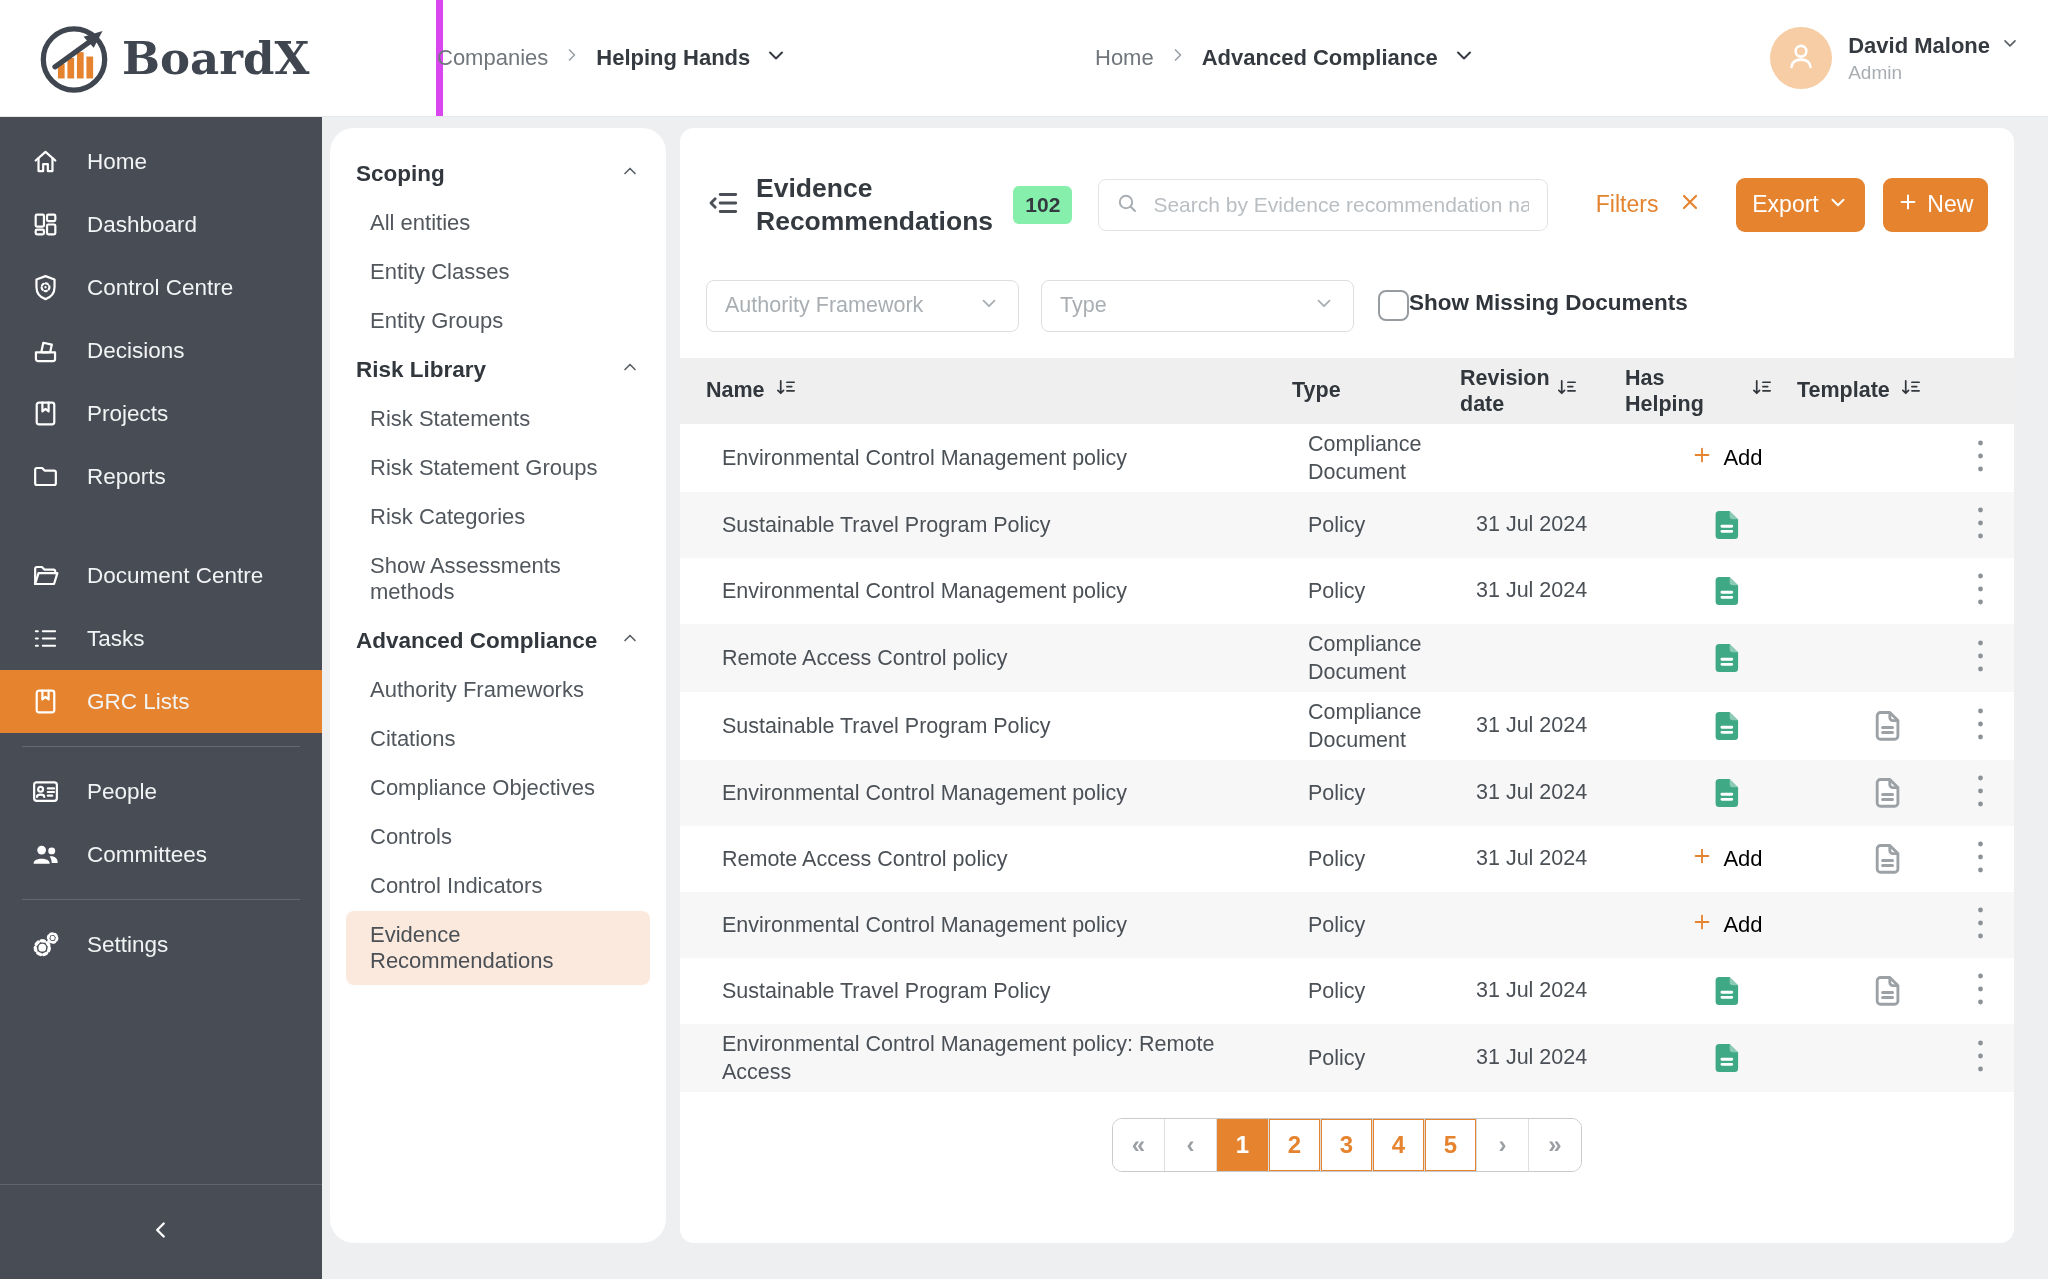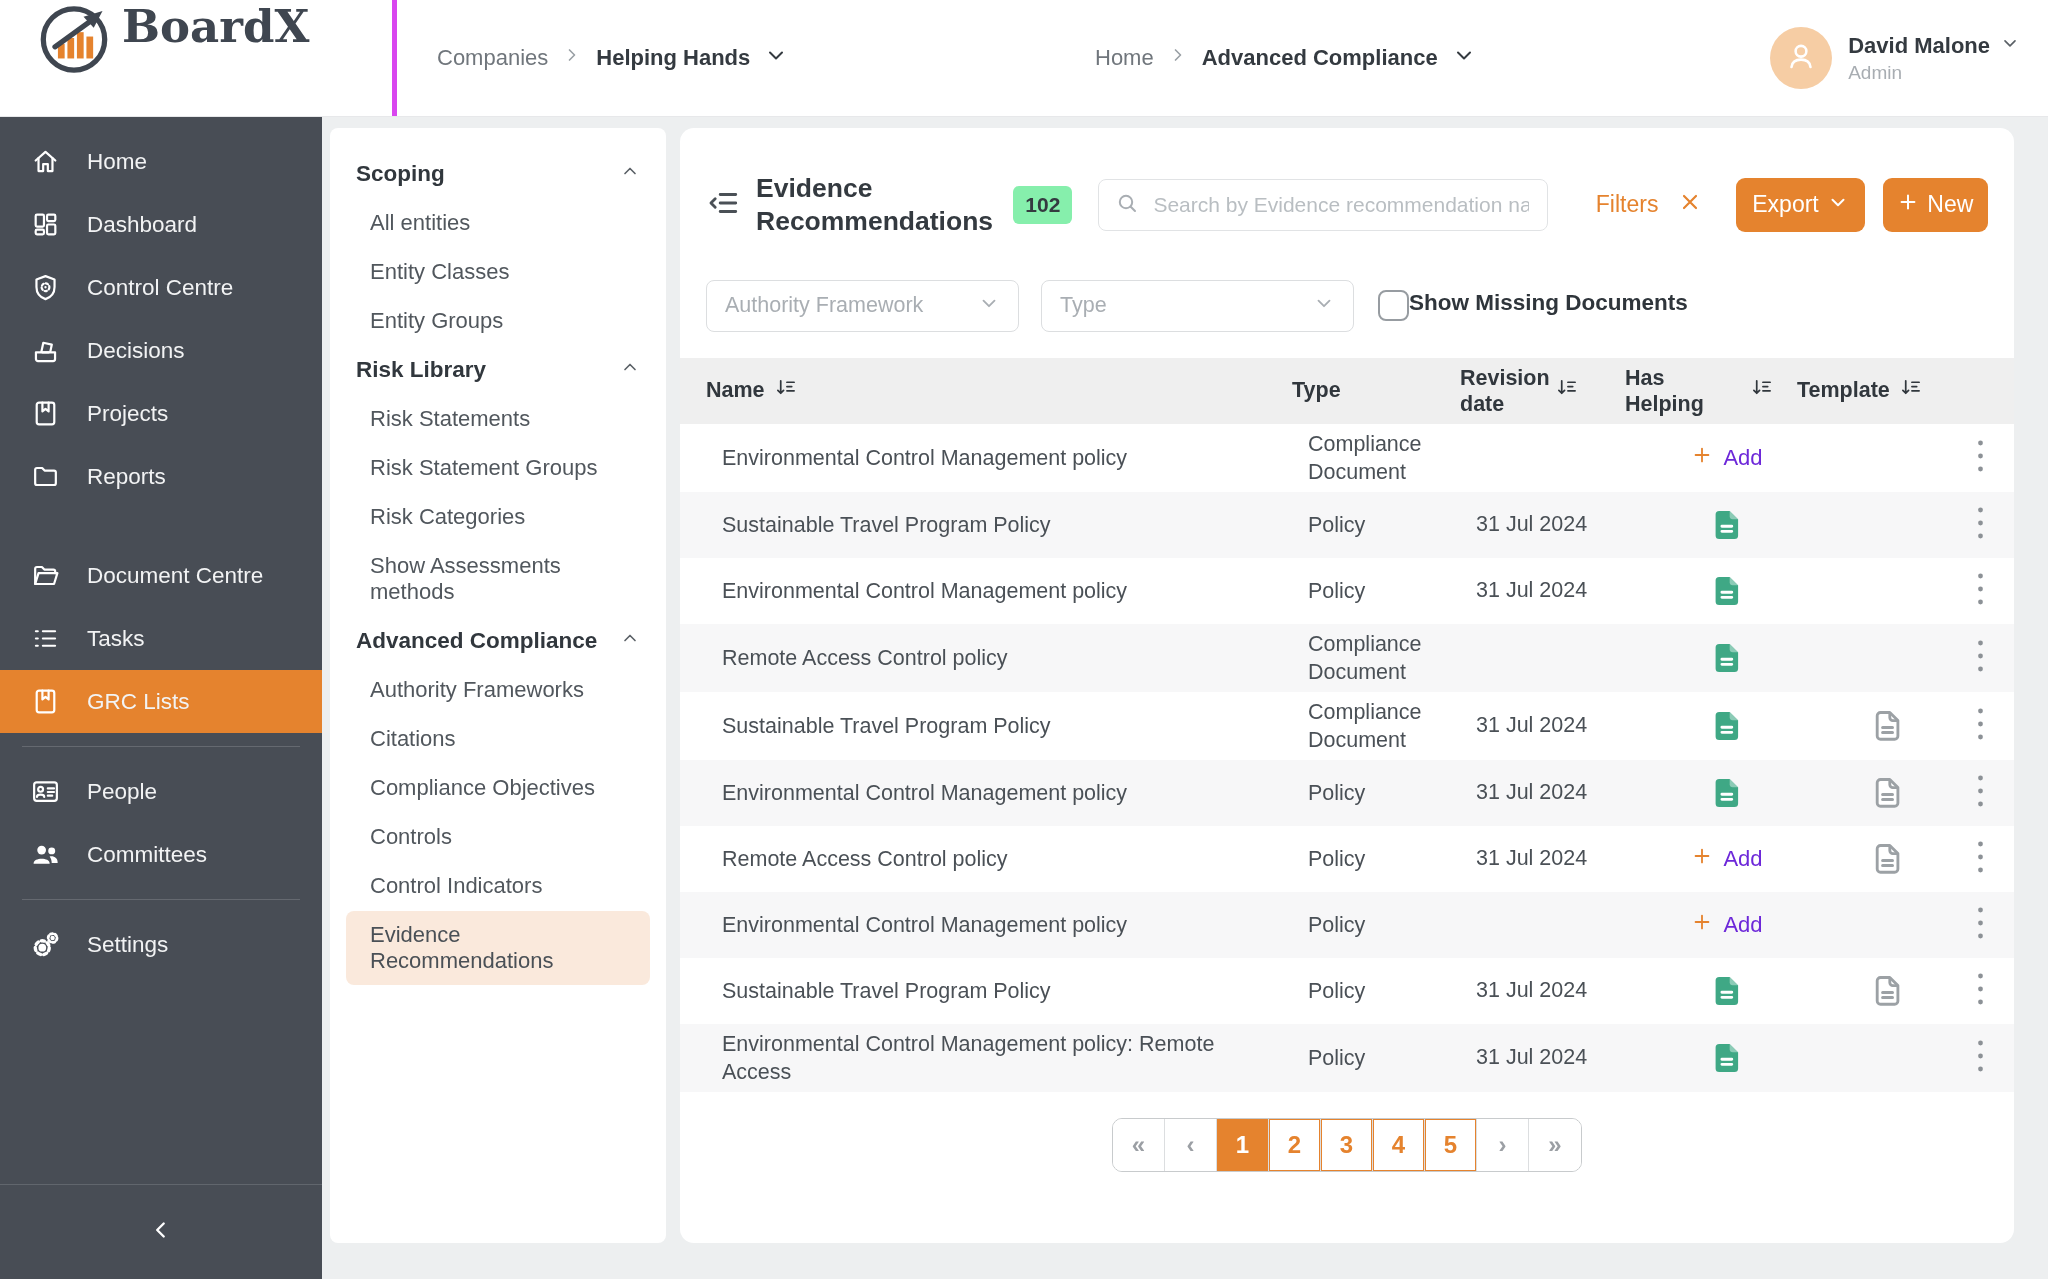--- a/index.html
+++ b/index.html
@@ -1,22 +1,22 @@
 <!DOCTYPE html>
 <html><head>
 <meta charset="utf-8">
 <style>
   html,body{margin:0;padding:0;background:#EDEFF0}
   #app{position:relative;width:2048px;height:1279px;overflow:hidden;background:#EDEFF0;
        font-family:"Liberation Sans",sans-serif;color:#3F454B}
 
   
   #topbar{position:absolute;left:0;top:0;right:0;height:116px;background:#fff;border-bottom:1px solid #E7E8EA;z-index:3}
-  .logo-area{position:absolute;left:0;top:0;bottom:0;width:397px;display:flex;
-             padding-left:36px;border-right:5px solid #d946ef;box-sizing:border-box}
+  .logo-area{position:absolute;left:0;top:0;bottom:0;width:443px;display:flex;align-items:center;
+             padding-left:36px;border-right:7px solid #d946ef;box-sizing:border-box}
   .logo-icon svg{width:76px;height:76px;display:block}
   .brand-name{font-family:"DejaVu Serif","Liberation Serif",serif;font-weight:700;font-size:45px;color:#3F4650;margin-left:10px}
   .crumb{position:absolute;top:0;bottom:0;display:flex;align-items:center;gap:14px;font-size:22px;color:#70767C}
   .crumb .sep svg{width:20px;height:20px;stroke:#9AA0A5;fill:none;stroke-width:2;stroke-linecap:round;stroke-linejoin:round}
   .crumb .current{color:#343A40;font-weight:700}
   .crumb .caret svg{width:24px;height:24px;stroke:#343A40;fill:none;stroke-width:2;stroke-linecap:round;stroke-linejoin:round}
   #crumb-left{left:437px}
   #crumb-right{left:1095px}
   .user-area{position:absolute;right:28px;top:0;bottom:0;display:flex;align-items:center;gap:16px}
   .avatar{width:62px;height:62px;border-radius:50%;background:#F6CDA4;display:flex;align-items:center;justify-content:center}
@@ -32,21 +32,21 @@
   .side-item .icon{display:flex}
   .side-item .icon svg{width:31px;height:31px;stroke:#fff;fill:none;stroke-width:1.7;stroke-linecap:round;stroke-linejoin:round}
   .side-item.active{background:#E5832E}
   .side-item.gap-after{margin-bottom:36px}
   .side-divider{height:1px;background:rgba(255,255,255,.16);margin:13px 22px}
   .sidebar-footer{position:absolute;bottom:0;left:0;right:0;height:94px;border-top:1px solid rgba(255,255,255,.14);
                   display:flex;align-items:center;justify-content:center;cursor:pointer}
   .sidebar-footer svg{width:26px;height:26px;stroke:#fff;fill:none;stroke-width:2.2;stroke-linecap:round;stroke-linejoin:round}
 
   
-  #subnav{position:absolute;left:330px;top:128px;width:336px;height:1115px;background:#fff;border-radius:8px;
+  #subnav{position:absolute;left:330px;top:128px;width:336px;height:1115px;background:#fff;border-radius:24px;
           box-sizing:border-box;padding:22px 16px;z-index:1}
   .subnav-title{display:flex;align-items:center;justify-content:space-between;padding:11px 10px;
                 font-size:22.5px;font-weight:700;color:#31373D;cursor:pointer}
   .subnav-title .icon svg{width:20px;height:20px;stroke:#5A6066;fill:none;stroke-width:2;stroke-linecap:round;stroke-linejoin:round}
   .subnav-item{font-size:22px;color:#51575D;padding:11px 10px 11px 24px;border-radius:8px;margin:1px 0;cursor:pointer}
   .subnav-item.active{background:#FAE9DC;color:#4A5056}
 
   
   #main-card{position:absolute;left:680px;top:128px;width:1334px;height:1115px;background:#fff;border-radius:14px;
              overflow:hidden;z-index:1;box-sizing:border-box}
@@ -90,21 +90,21 @@
   .th.c2 .th-label{width:86px;line-height:26px}
   .th.c3 .th-label{width:116px;line-height:26px}
   .tr{display:flex;align-items:center;min-height:66px;padding:6px 16px;font-size:21.5px;color:#4A5056;box-sizing:border-box}
   .tr.alt{background:#F7F7F8}
   .td{box-sizing:border-box}
   .td.c0{padding-right:40px;line-height:28px}
   .td.c1{padding-right:24px;line-height:28px}
   .td.c3,.td.c4,.td.c5{display:flex;justify-content:center;align-items:center}
   .doc{display:flex}
   .doc svg{width:36px;height:36px}
-  .add-btn{display:flex;align-items:center;gap:10px;background:none;border:none;color:#6d28d9;font-size:22px;
+  .add-btn{display:flex;align-items:center;gap:10px;background:none;border:none;color:#000000;font-size:22px;
            font-family:inherit;cursor:pointer;font-weight:400}
   .add-btn .icon svg{width:22px;height:22px;stroke:#E5832E;fill:none;stroke-width:2;stroke-linecap:round}
   .kebab{background:none;border:none;cursor:pointer;padding:6px;display:flex}
   .kebab svg{width:9px;height:36px;fill:#8C9196}
 
   .pagination-wrap{display:flex;justify-content:center;margin-top:26px}
   .pagination{display:inline-flex;border:1px solid #C8CBCD;border-radius:10px;overflow:hidden;background:#fff}
   .page-cell{width:52px;height:52px;display:flex;align-items:center;justify-content:center;font-size:24px;color:#9B9FA4;
              border-right:1px solid #DCDEE0;cursor:pointer;box-sizing:border-box;background:#fff;font-weight:600}
   .page-cell:last-child{border-right:none}

